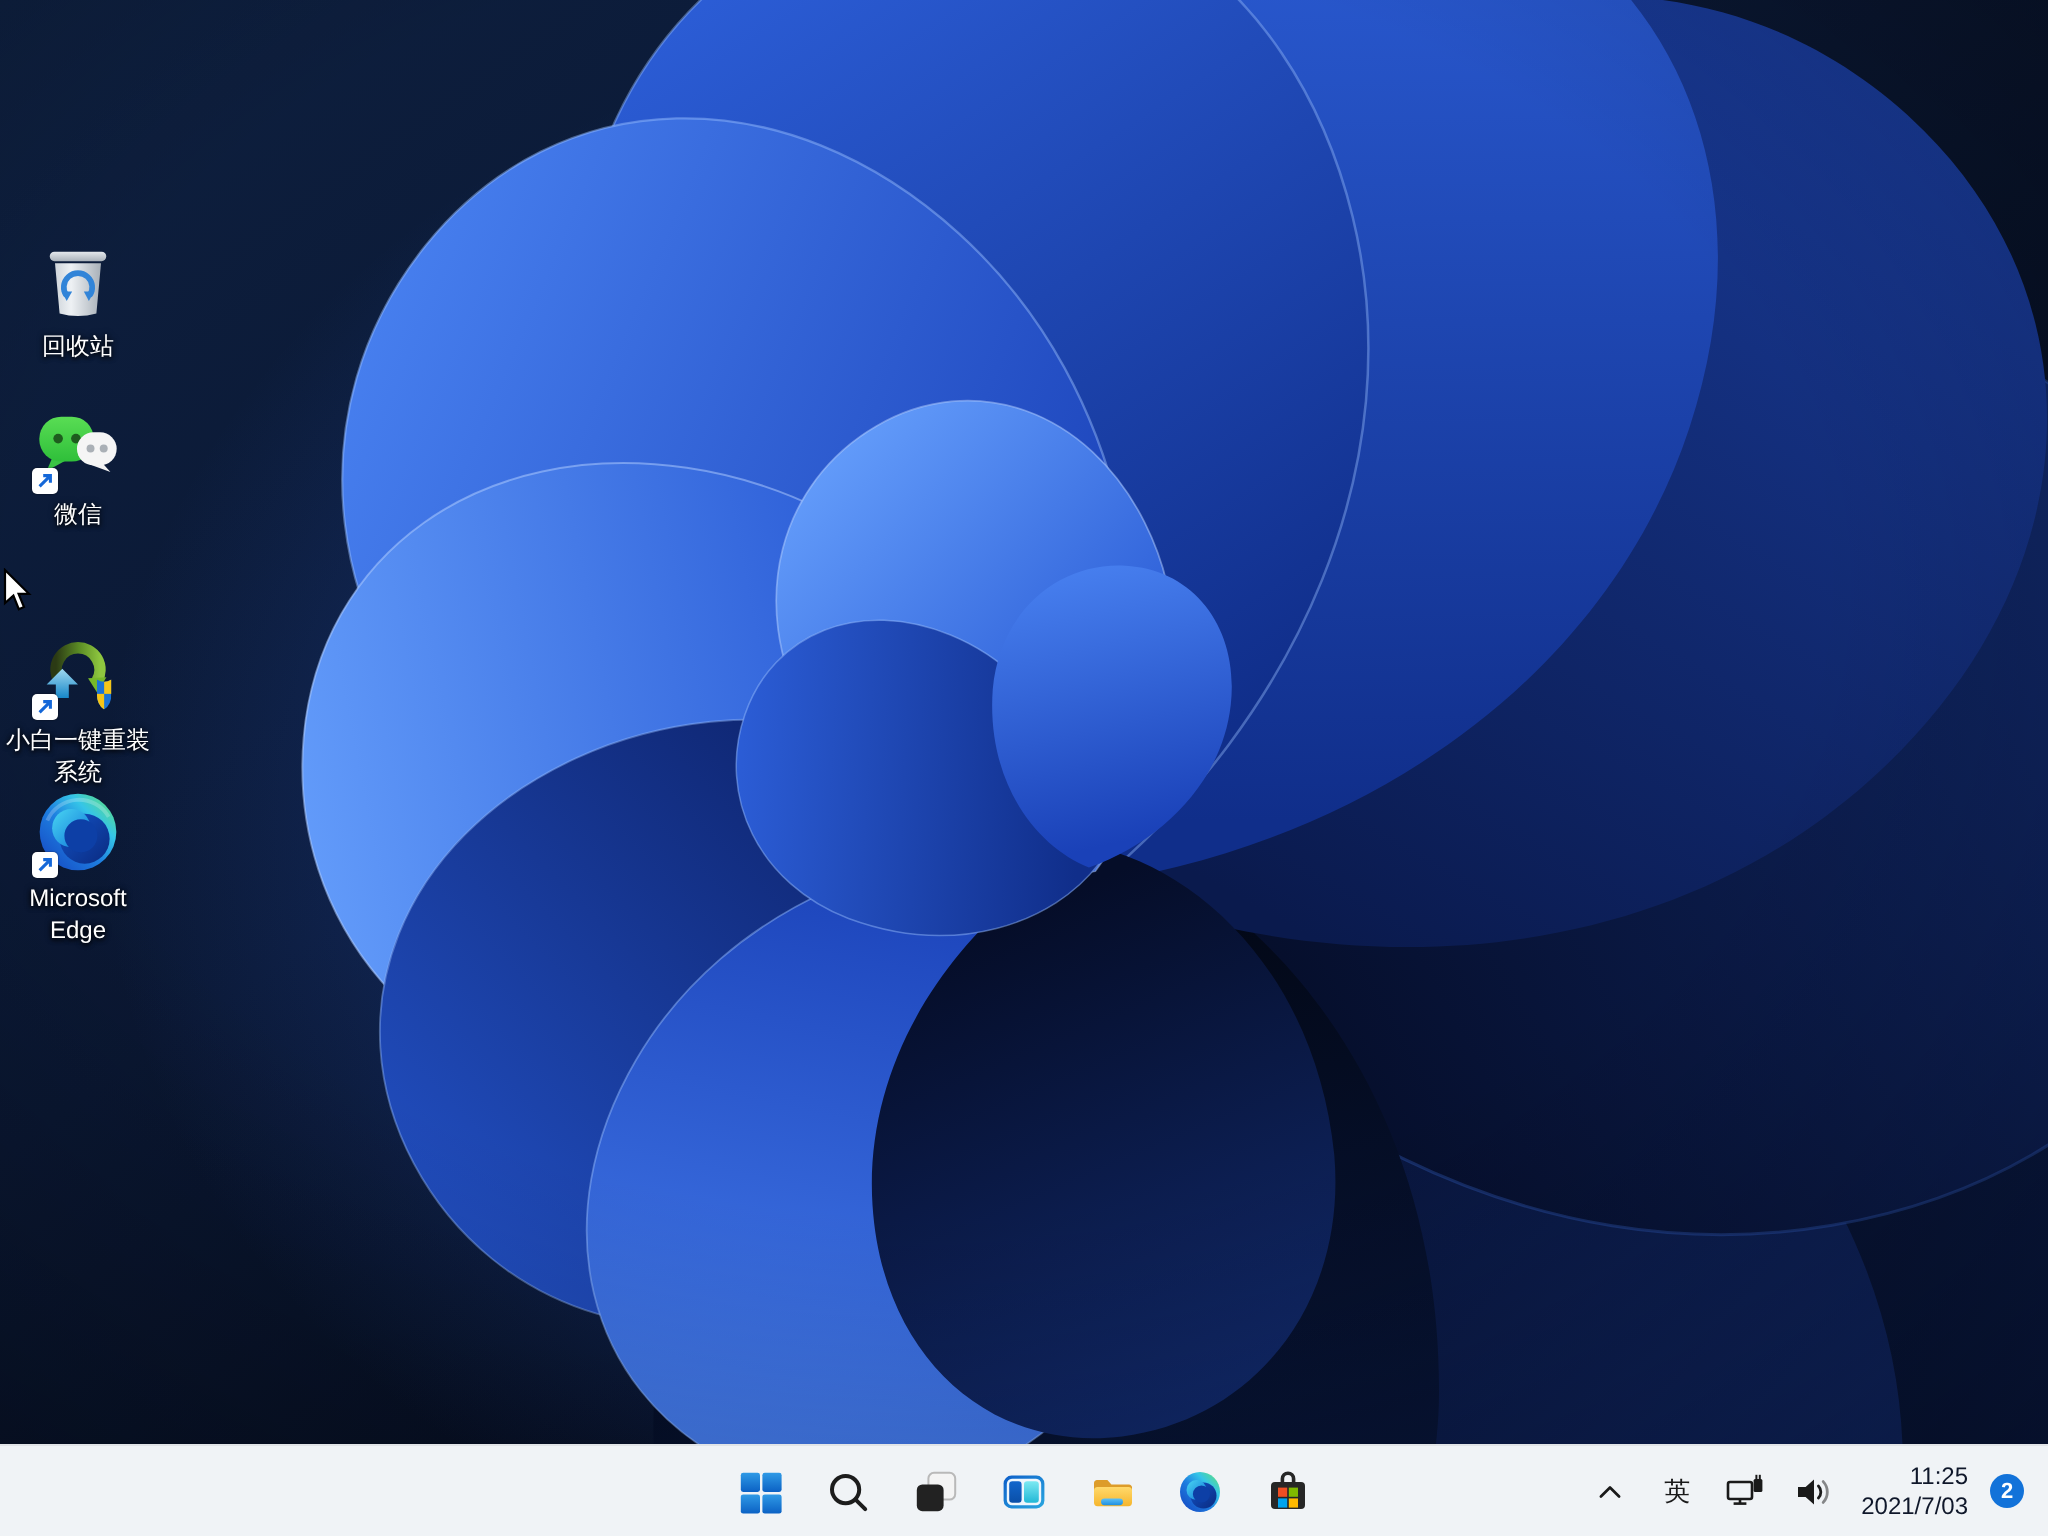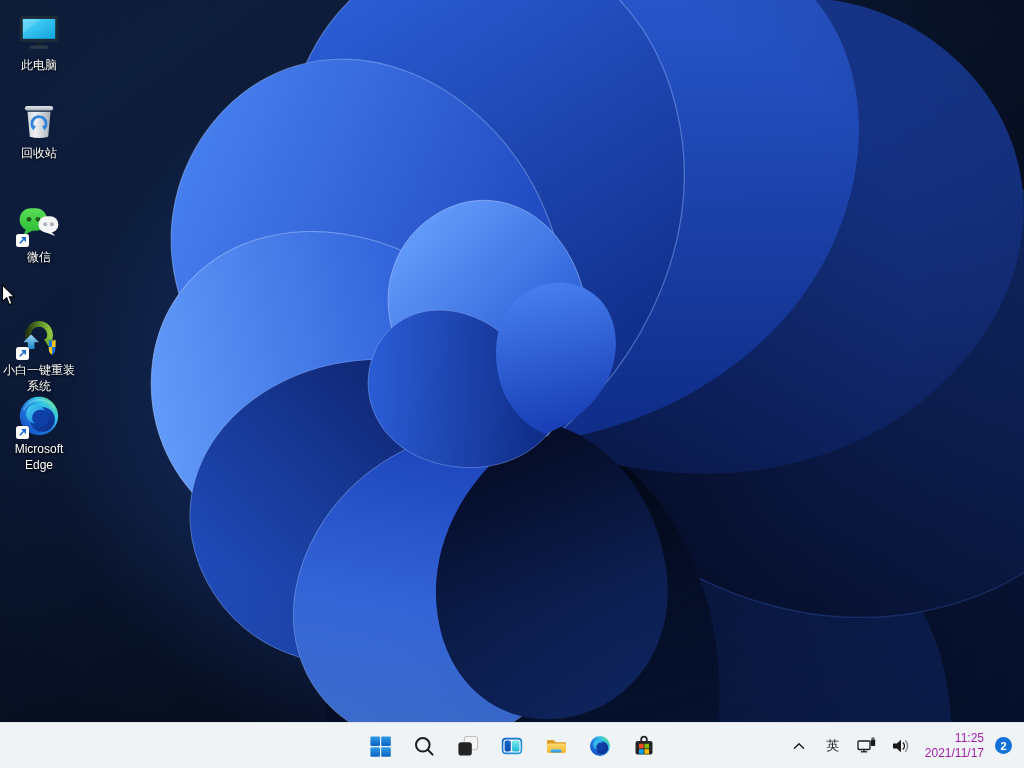--- a/index.html
+++ b/index.html
@@ -29,21 +29,21 @@
   .tb-center{position:absolute;left:50%;top:0;height:100%;transform:translateX(-50%);
     display:flex;align-items:center;}
   .tb-btn{width:40px;height:40px;margin:0 2px;border-radius:5px;display:flex;
     align-items:center;justify-content:center;cursor:default;}
   .tray{position:absolute;right:0;top:0;height:100%;display:flex;align-items:center;
     padding-right:12px;}
   .tray-btn{height:40px;min-width:26px;display:flex;align-items:center;
     justify-content:center;border-radius:4px;padding:0 4px;color:#1a1a1a;}
   .ime{font-size:13px;}
   .clock{display:flex;flex-direction:column;align-items:flex-end;
-    font-size:12px;color:#a21caf;line-height:15px;padding:0 7px;}
+    font-size:12px;color:#0f172a;line-height:15px;padding:0 7px;}
   .badge{width:17px;height:17px;border-radius:50%;background:#1272d9;color:#fff;
     font-size:11px;font-weight:bold;display:flex;align-items:center;justify-content:center;
     margin-left:4px;}
 </style>
 </head>
 <body>
 
 <div class="desktop">
 
   <svg class="wallpaper" viewBox="0 0 1024 722" preserveAspectRatio="none">
@@ -110,40 +110,22 @@
       <use href="#petalP" transform="rotate(-113) scale(0.95)" fill="url(#gMid2)" stroke="#9cc0ff" stroke-opacity="0.4" stroke-width="1"></use>
       <use href="#petalP" transform="rotate(-148) scale(0.9)" fill="url(#gBright2)" stroke="#9cc0ff" stroke-opacity="0.45" stroke-width="1"></use>
       <use href="#petalP" transform="rotate(178) scale(0.74)" fill="url(#gDark)"></use>
       <use href="#petalP" transform="rotate(-25) scale(0.62)" fill="url(#gBright)" stroke="#b4d0ff" stroke-opacity="0.5" stroke-width="1.4"></use>
       <use href="#petalP" transform="rotate(-66) scale(0.48)" fill="url(#gMid)" stroke="#9cc0ff" stroke-opacity="0.45" stroke-width="1.6"></use>
       <use href="#petalP" transform="rotate(8) scale(0.38)" fill="url(#gBright2)"></use>
     </g>
     <rect x="0" y="0" width="1024" height="722" fill="url(#vg)"></rect>
   </svg>
 
-  <div class="desk-icon" style="top:8px">
-    <div class="di-img">
-      <svg width="46" height="46" viewBox="0 0 44 44">
-        <defs>
-          <linearGradient id="pcScr" x1="0" y1="0" x2="1" y2="1">
-            <stop offset="0" stop-color="#53d9fb"></stop>
-              <stop offset="1" stop-color="#0fa3dd"></stop>
-          </linearGradient>
-        </defs>
-        <rect x="3.5" y="6.5" width="37" height="25" rx="2.5" fill="#1d2a38"></rect>
-        <rect x="6.5" y="9.5" width="31" height="19" fill="url(#pcScr)"></rect>
-        <polygon points="6.5,9.5 24,9.5 6.5,23" fill="#ffffff" opacity="0.16"></polygon>
-        <rect x="19" y="31.5" width="6" height="3.5" fill="#16222e"></rect>
-        <rect x="13" y="35" width="18" height="3" rx="1.5" fill="#2a3a4c"></rect>
-      </svg>
-    </div>
-    <div class="di-label">此电脑</div>
-  </div>
-
-  <div class="desk-icon" style="top:96px">
+
+  <div class="desk-icon" style="top:116px">
     <div class="di-img">
       <svg width="46" height="46" viewBox="0 0 44 44">
         <defs>
           <linearGradient id="rbBody" x1="0" y1="0" x2="1" y2="0">
             <stop offset="0" stop-color="#cfd5db"></stop>
               <stop offset="0.35" stop-color="#eef1f4"></stop>
             <stop offset="1" stop-color="#a8b0b8"></stop>
           </linearGradient>
           <linearGradient id="rbLid" x1="0" y1="0" x2="0" y2="1">
             <stop offset="0" stop-color="#e4e8ec"></stop>
@@ -397,21 +379,21 @@
       <div class="tray-btn">
         <svg width="22" height="22" viewBox="0 0 22 22">
           <polygon points="3,8.5 6.8,8.5 11,4.8 11,17.2 6.8,13.5 3,13.5" fill="#1a1a1a"></polygon>
           <path d="M13.2,8 a4.3,4.3 0 0 1 0,6" fill="none" stroke="#1a1a1a" stroke-width="1.4" stroke-linecap="round"></path>
           <path d="M15.6,5.8 a7.6,7.6 0 0 1 0,10.4" fill="none" stroke="#1a1a1a" stroke-width="1.4" stroke-linecap="round" opacity="0.5"></path>
         </svg>
       </div>
 
       <div class="clock">
         <span>11:25</span>
-        <span>2021/11/17</span>
+        <span>2021/7/03</span>
       </div>
 
       <div class="badge" style="background:#1272d9">
         <span>2</span>
       </div>
     </div>
   </div>
 </div>
 
 </body></html>

